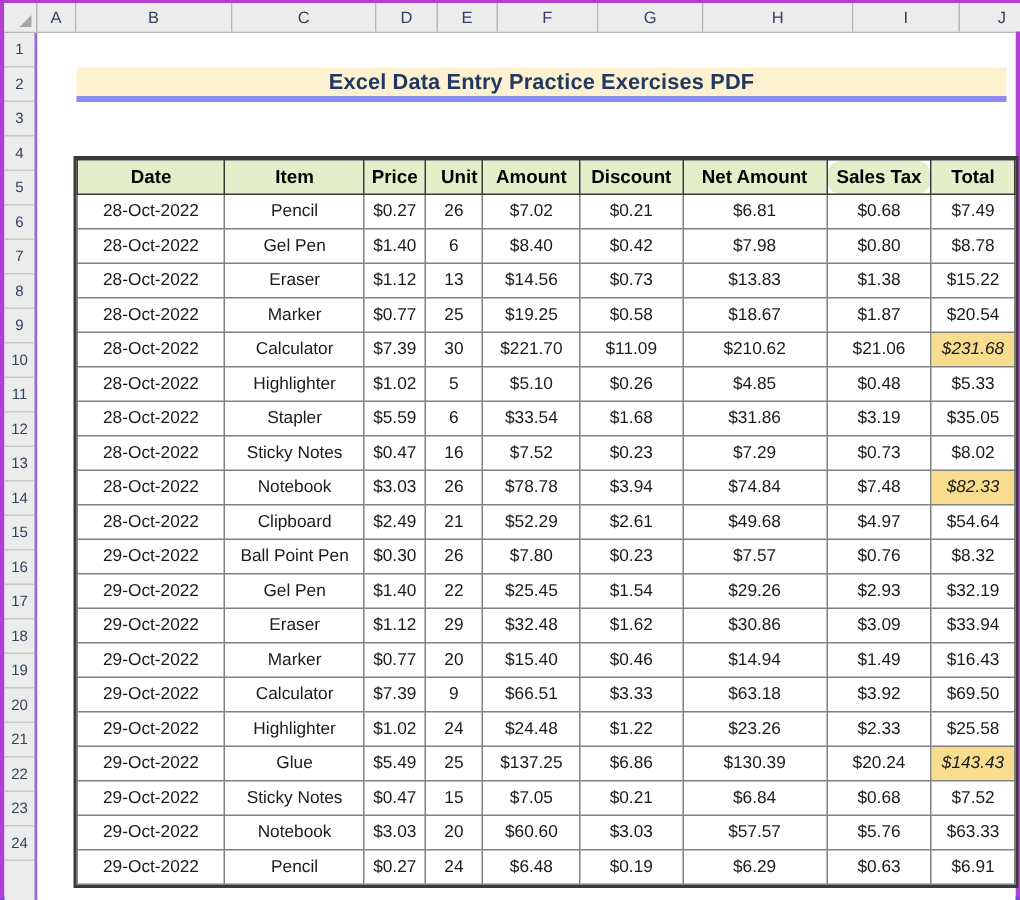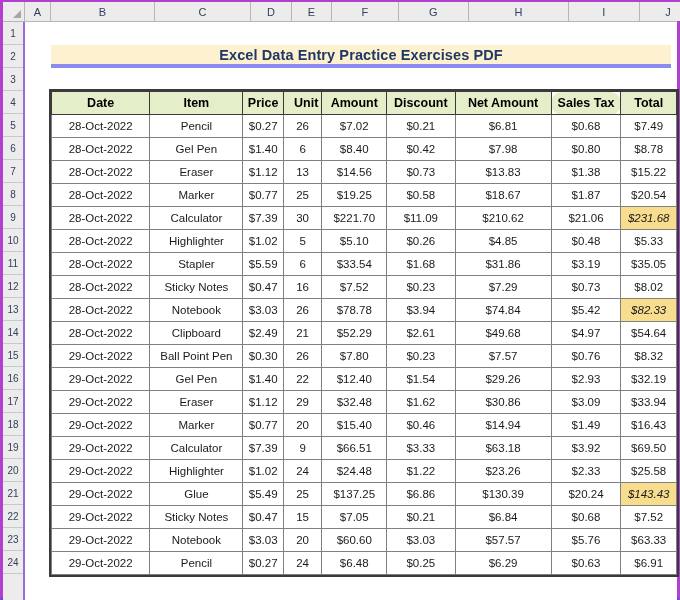--- a/index.html
+++ b/index.html
@@ -100,21 +100,21 @@
     color: #1f3864;
     font-weight: bold;
     font-size: 14.5px;
     letter-spacing: .1px;
   }
 
   
   table.grid {
     position: absolute;
     left: 26px;
-    top: 69px;
+    top: 84px;
     border-collapse: collapse;
     table-layout: fixed;
     background: #ffffff;
   }
   table.grid th, table.grid td {
     border: 1px solid #808080;
     height: 23px;
     box-sizing: border-box;
     font-size: 12px;
     color: #1a1a1a;
@@ -295,21 +295,21 @@
               <td>$8.02</td>
             </tr>
             <tr>
               <td>28-Oct-2022</td>
               <td>Notebook</td>
               <td>$3.03</td>
               <td>26</td>
               <td>$78.78</td>
               <td>$3.94</td>
               <td>$74.84</td>
-              <td>$5.42</td>
+              <td>$7.48</td>
               <td class="hl">$82.33</td>
             </tr>
             <tr>
               <td>28-Oct-2022</td>
               <td>Clipboard</td>
               <td>$2.49</td>
               <td>21</td>
               <td>$52.29</td>
               <td>$2.61</td>
               <td>$49.68</td>
@@ -325,21 +325,21 @@
               <td>$0.23</td>
               <td>$7.57</td>
               <td>$0.76</td>
               <td>$8.32</td>
             </tr>
             <tr>
               <td>29-Oct-2022</td>
               <td>Gel Pen</td>
               <td>$1.40</td>
               <td>22</td>
-              <td>$12.40</td>
+              <td>$25.45</td>
               <td>$1.54</td>
               <td>$29.26</td>
               <td>$2.93</td>
               <td>$32.19</td>
             </tr>
             <tr>
               <td>29-Oct-2022</td>
               <td>Eraser</td>
               <td>$1.12</td>
               <td>29</td>
@@ -414,21 +414,21 @@
               <td>$57.57</td>
               <td>$5.76</td>
               <td>$63.33</td>
             </tr>
             <tr>
               <td>29-Oct-2022</td>
               <td>Pencil</td>
               <td>$0.27</td>
               <td>24</td>
               <td>$6.48</td>
-              <td>$0.25</td>
+              <td>$0.19</td>
               <td>$6.29</td>
               <td>$0.63</td>
               <td>$6.91</td>
             </tr>
           </tbody>
       </table>
 
     </div>
   </div>
 </div>

